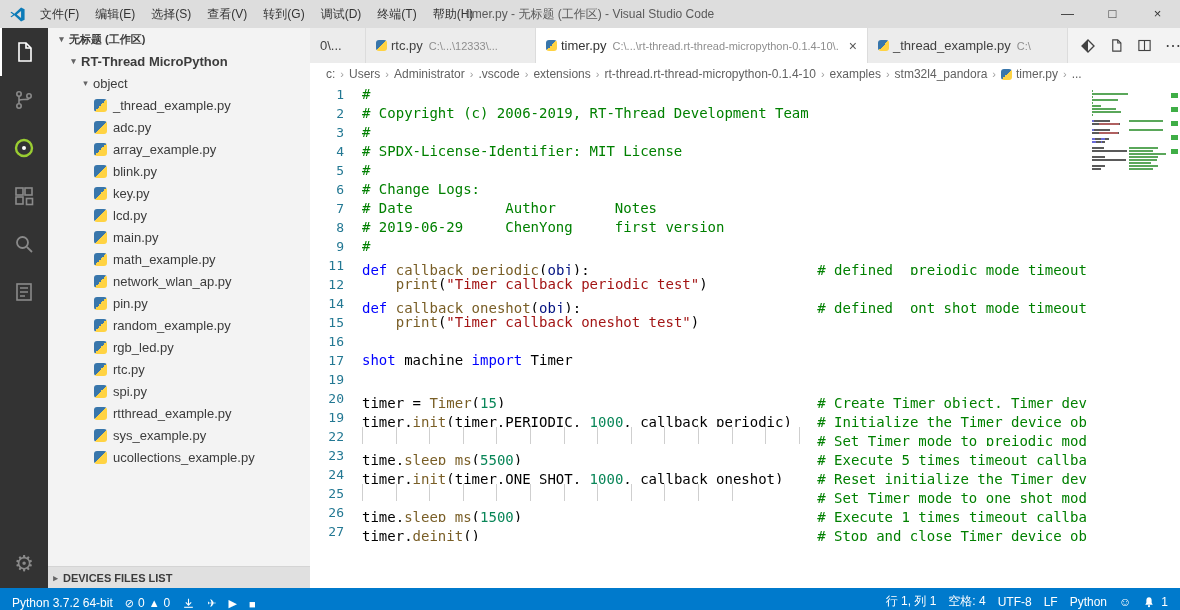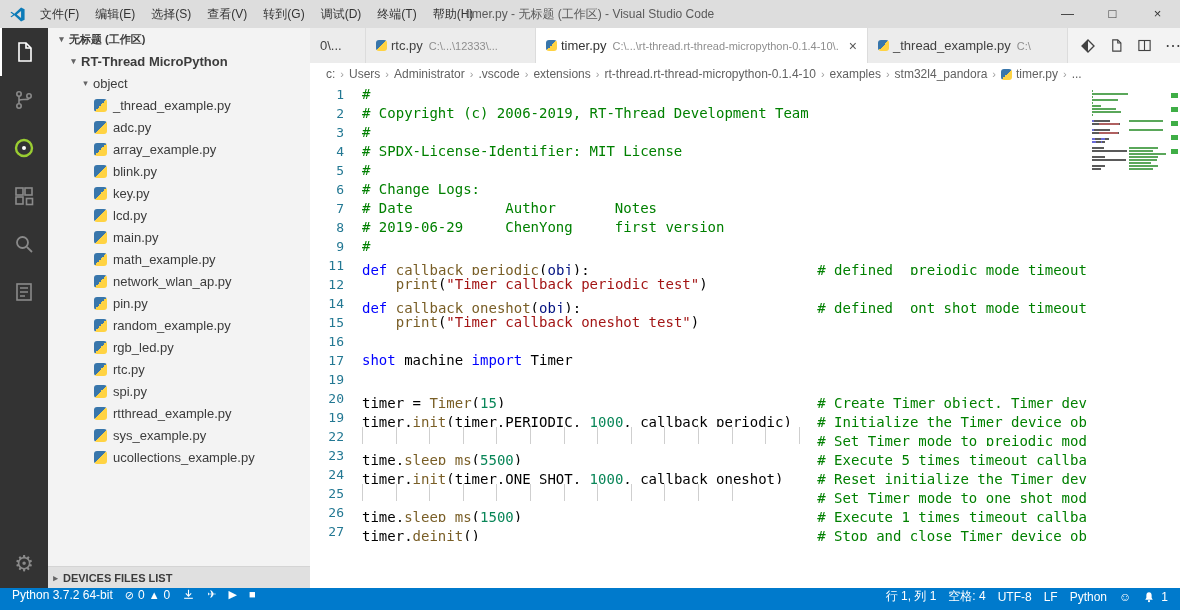--- a/index.html
+++ b/index.html
@@ -79,21 +79,21 @@
   .mm-line span{height:2px;display:block;}
   .mm-cm{background:#5aa75a;}
   .mm-pl{background:#5a5a5a;}
   .mm-kw{background:#6a6ad8;}
   .mm-str{background:#b06060;}
   .mm-sp{background:transparent;}
   .overview{position:absolute;right:0;top:0;width:12px;height:100%;}
   .ov-mark{position:absolute;right:2px;width:7px;height:5px;background:#3fae46;}
 
   
-  .statusbar{flex:0 0 22px;height:22px;background:#007acc;color:#fff;display:flex;align-items:flex-start;font-size:12px;padding:0 6px;overflow:hidden;}
+  .statusbar{flex:0 0 22px;height:22px;background:#007acc;color:#fff;display:flex;align-items:flex-end;font-size:12px;padding:0 6px;overflow:hidden;}
   .sb-item{padding:0 6px;display:flex;align-items:center;gap:4px;white-space:nowrap;}
   .sb-right{margin-left:auto;display:flex;}
   .sb-glyph{font-size:11px;}
   .sb-bell-num{margin-left:2px;}
   svg{display:block;}
 </style>
 </head>
 <body>
 
 <div class="window">

